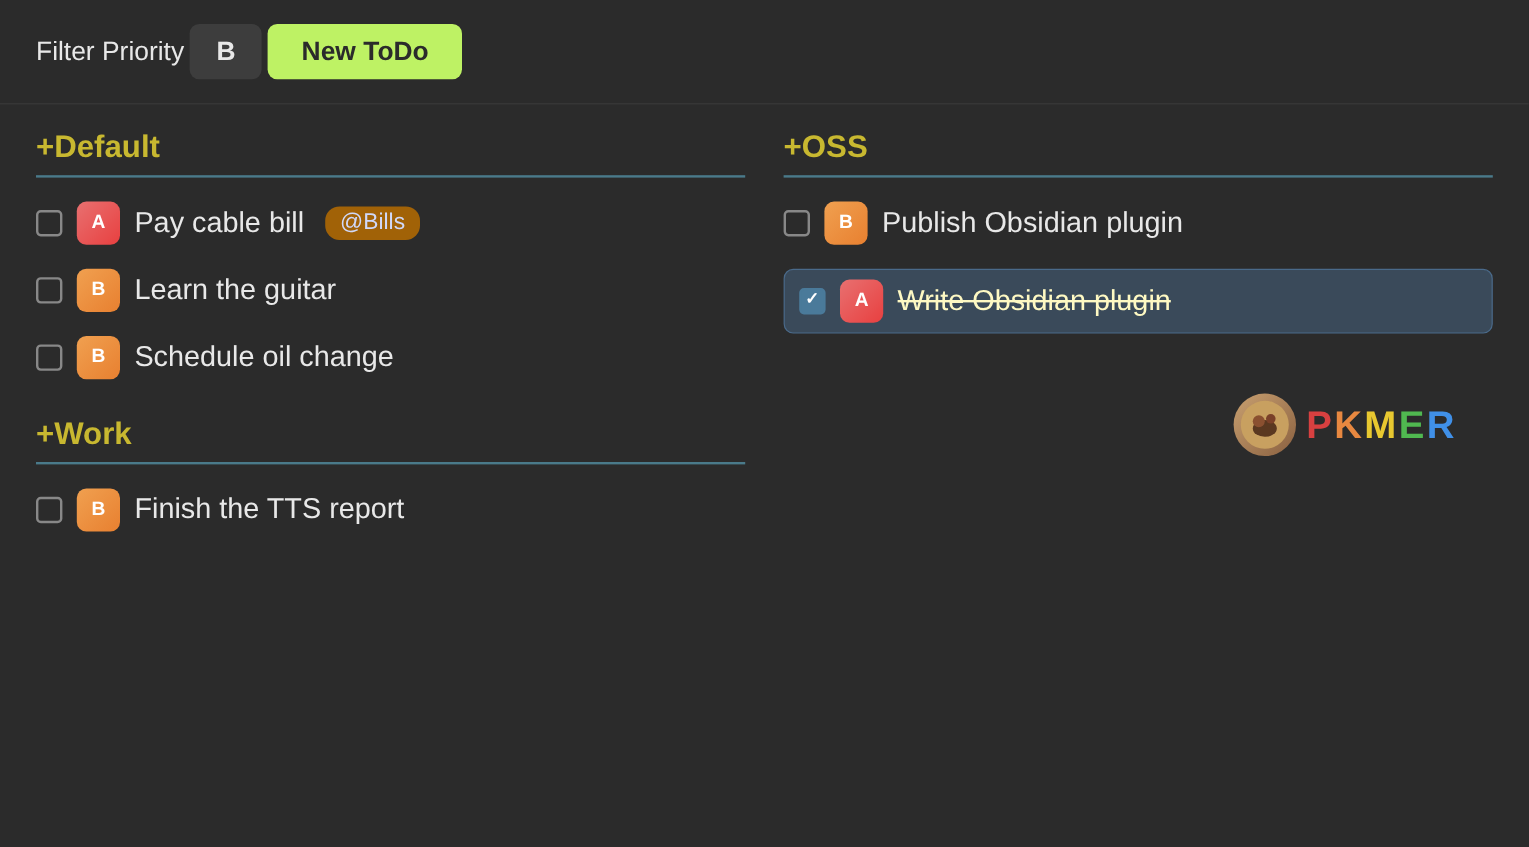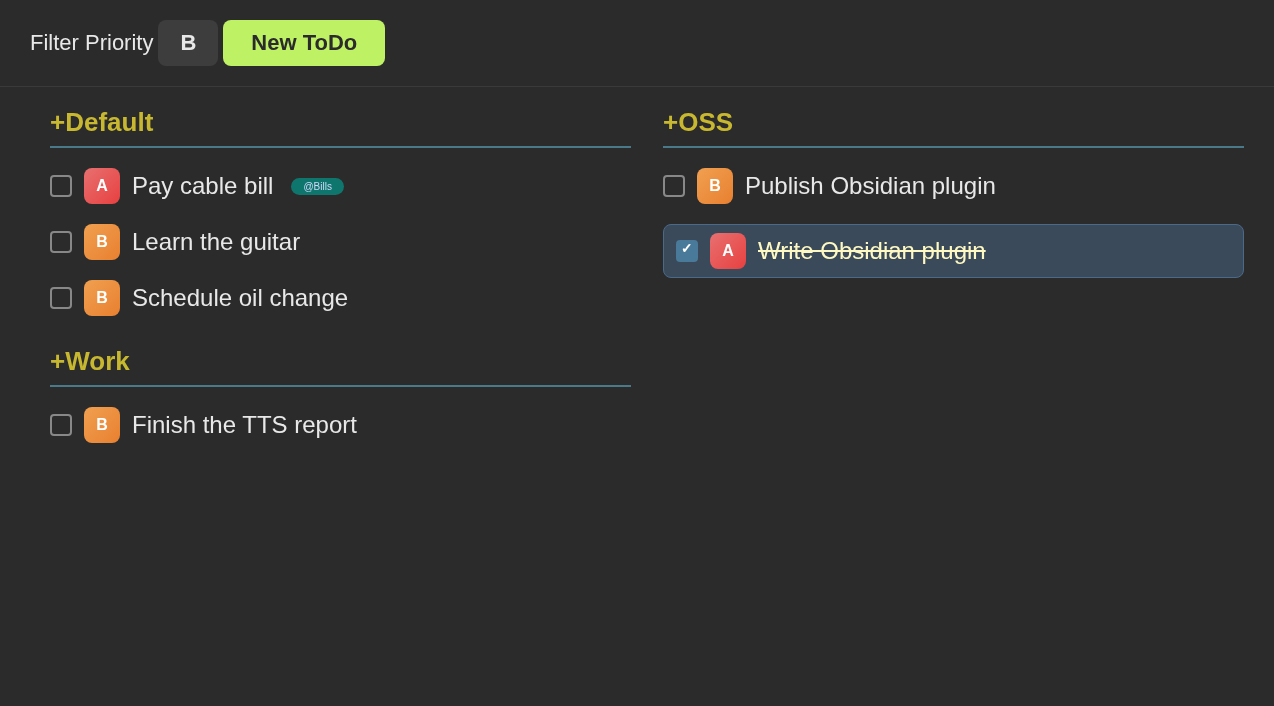--- a/index.html
+++ b/index.html
@@ -58,21 +58,20 @@
       font-size: 22px;
       font-weight: 600;
       padding: 10px 28px;
       cursor: pointer;
     }
 
     .main-content {
       display: flex;
       padding: 20px 30px;
       gap: 32px;
-      margin-left: 20px;
     }
 
     .column {
       flex: 1;
     }
 
     .list-section {
       margin-bottom: 30px;
     }
 
@@ -150,25 +149,25 @@
       font-size: 24px;
       color: #e8e8e8;
     }
 
     .todo-text.completed {
       text-decoration: line-through;
       color: #fef9c3;
     }
 
     .tag-badge {
-      background: #0f766e;
+      background: #a16207;
       color: #d0d8f8;
       border-radius: 12px;
       padding: 3px 12px;
-      font-size: 10px;
+      font-size: 19px;
       margin-left: 6px;
       text-align: right;
     }
 
     .todo-item-completed {
       background: #3a4a5a;
       border: 1px solid #4a6a8a;
       border-radius: 8px;
       padding: 8px 12px;
       display: flex;
@@ -271,14 +270,27 @@
         <span class="todo-text">Publish Obsidian plugin</span>
       </div>
 
       <div class="todo-item-completed">
         <input type="checkbox" class="todo-checkbox" checked="" style="">
         <span class="priority-badge priority-a">A</span>
         <span class="todo-text completed">Write Obsidian plugin</span>
       </div>
     </div>
 
+    <div class="pkmer-logo">
+      <div class="pkmer-icon">
+        <svg width="42" height="42" viewBox="0 0 42 42">
+          <circle cx="21" cy="21" r="20" fill="#c8a060"></circle>
+          <ellipse cx="21" cy="24" rx="10" ry="7" fill="#5a3820"></ellipse>
+          <circle cx="16" cy="18" r="5" fill="#8a5030"></circle>
+          <circle cx="26" cy="16" r="4" fill="#7a4028"></circle>
+        </svg>
+      </div>
+      <div class="pkmer-text">
+        <span class="pkmer-p">P</span><span class="pkmer-k">K</span><span class="pkmer-m">M</span><span class="pkmer-e">E</span><span class="pkmer-r">R</span>
+      </div>
+    </div>
   </div>
 </div>
 
 </body></html>

